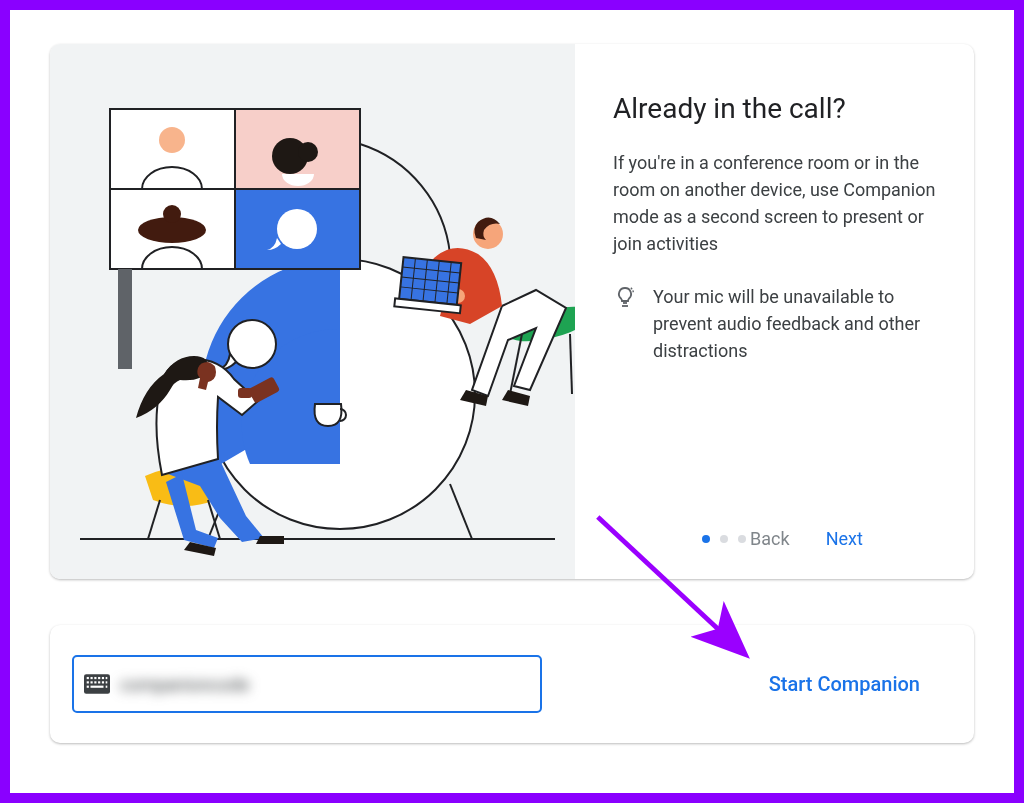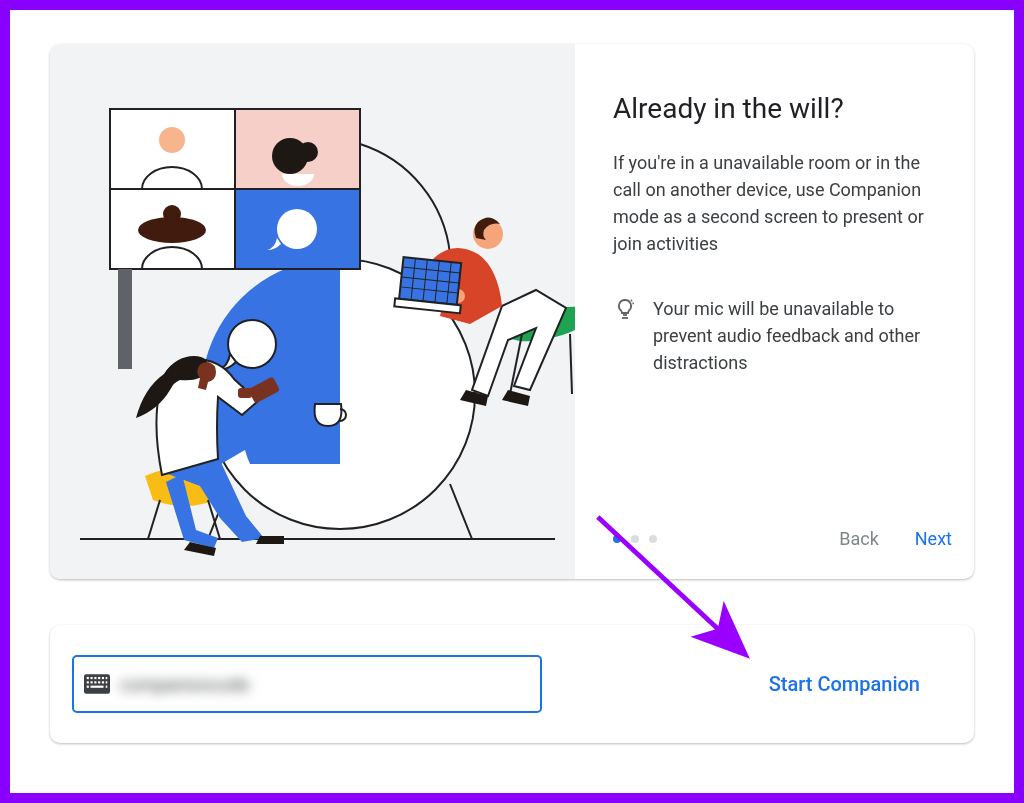--- a/index.html
+++ b/index.html
@@ -51,40 +51,39 @@
     font-size: 18px;
     line-height: 1.5;
     color: #3c4043;
     margin-bottom: 26px;
     max-width: 330px;
   }
   .tip-row {
     display: flex;
     align-items: flex-start;
     gap: 16px;
-    margin-top: 12px;
   }
   .tip-row .icon {
     flex: 0 0 24px;
     height: 24px;
     color: #5f6368;
     margin-top: 2px;
   }
   .tip-row .tip-text {
     font-size: 18px;
     line-height: 1.5;
     color: #3c4043;
     max-width: 300px;
   }
 
   .footer-row {
     margin-top: auto;
     display: flex;
     align-items: center;
-    justify-content: space-between;
+    justify-content: center;
     padding-top: 20px;
   }
   .dots { display: flex; gap: 10px; }
   .dot {
     width: 8px; height: 8px; border-radius: 50%;
     background: #dadce0;
   }
   .dot.active { background: #1a73e8; }
   .nav-btns { display: flex; gap: 28px; align-items: center; }
   .btn-txt {
@@ -251,22 +250,22 @@
         <line x1="350" y1="246" x2="408" y2="246" stroke="#202124" stroke-width="1"></line>
         <line x1="362" y1="216" x2="362" y2="258" stroke="#202124" stroke-width="1"></line>
         <line x1="374" y1="216" x2="374" y2="258" stroke="#202124" stroke-width="1"></line>
         <line x1="386" y1="216" x2="386" y2="258" stroke="#202124" stroke-width="1"></line>
         <line x1="398" y1="216" x2="398" y2="258" stroke="#202124" stroke-width="1"></line>
       </g>
     </svg>
   </div>
 
   <div class="content-pane">
-    <h1>Already in the will?</h1>
-    <p class="desc">If you're in a unavailable room or in the call on another device, use Companion mode as a second screen to present or join activities</p>
+    <h1>Already in the call?</h1>
+    <p class="desc">If you're in a conference room or in the room on another device, use Companion mode as a second screen to present or join activities</p>
     <div class="tip-row">
       <span class="icon">
         <svg viewBox="0 0 24 24" width="24" height="24" fill="none" stroke="currentColor" stroke-width="1.8">
           <path d="M9 21h6"></path>
           <path d="M10 18h4"></path>
           <path d="M12 3a6 6 0 0 0-4 10.5c.8.9 1 1.5 1 2.5h6c0-1 .2-1.6 1-2.5A6 6 0 0 0 12 3z"></path>
           <path d="M18 4l1-1"></path>
           <path d="M19.5 6.5l1.3-.3"></path>
         </svg>
       </span>

